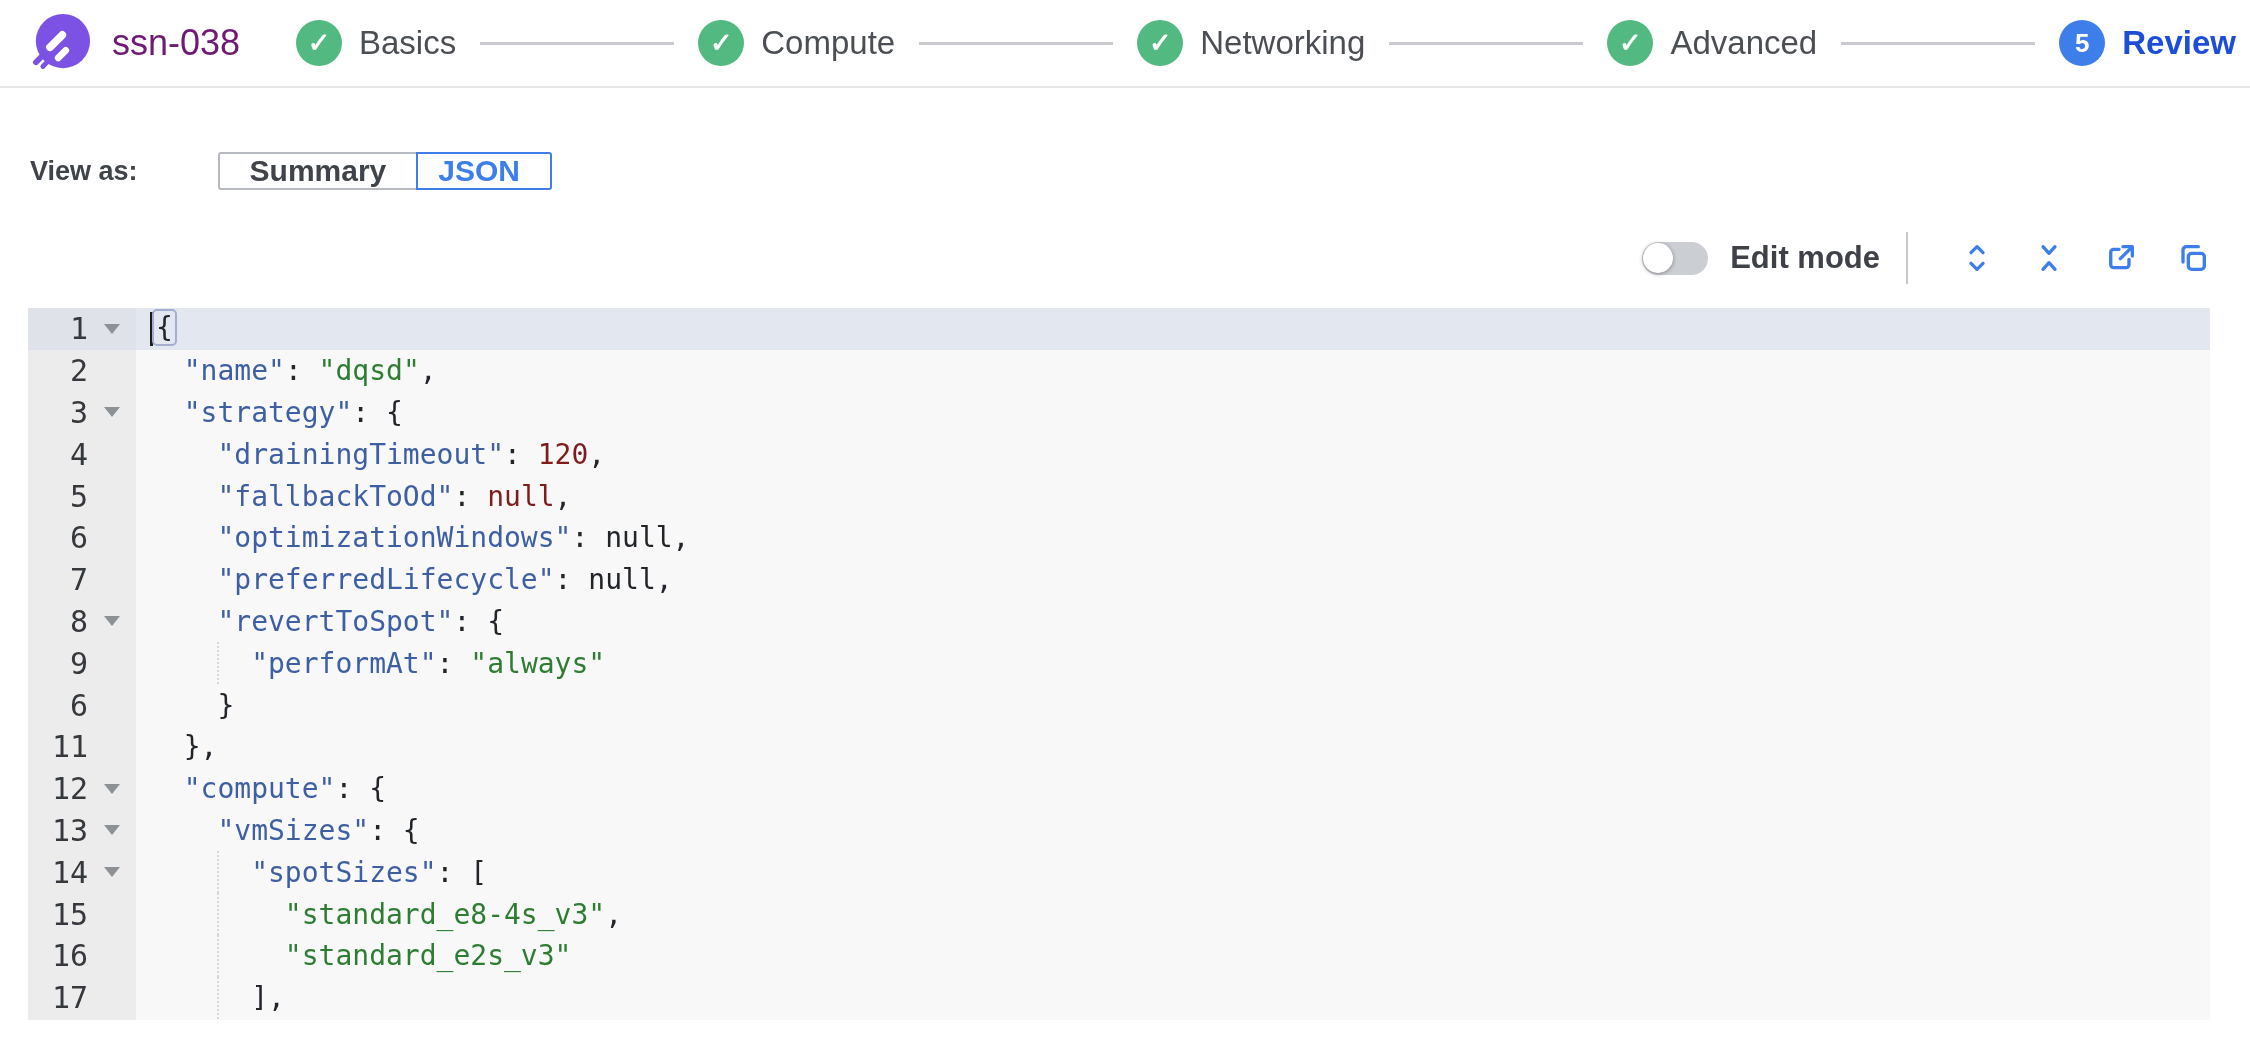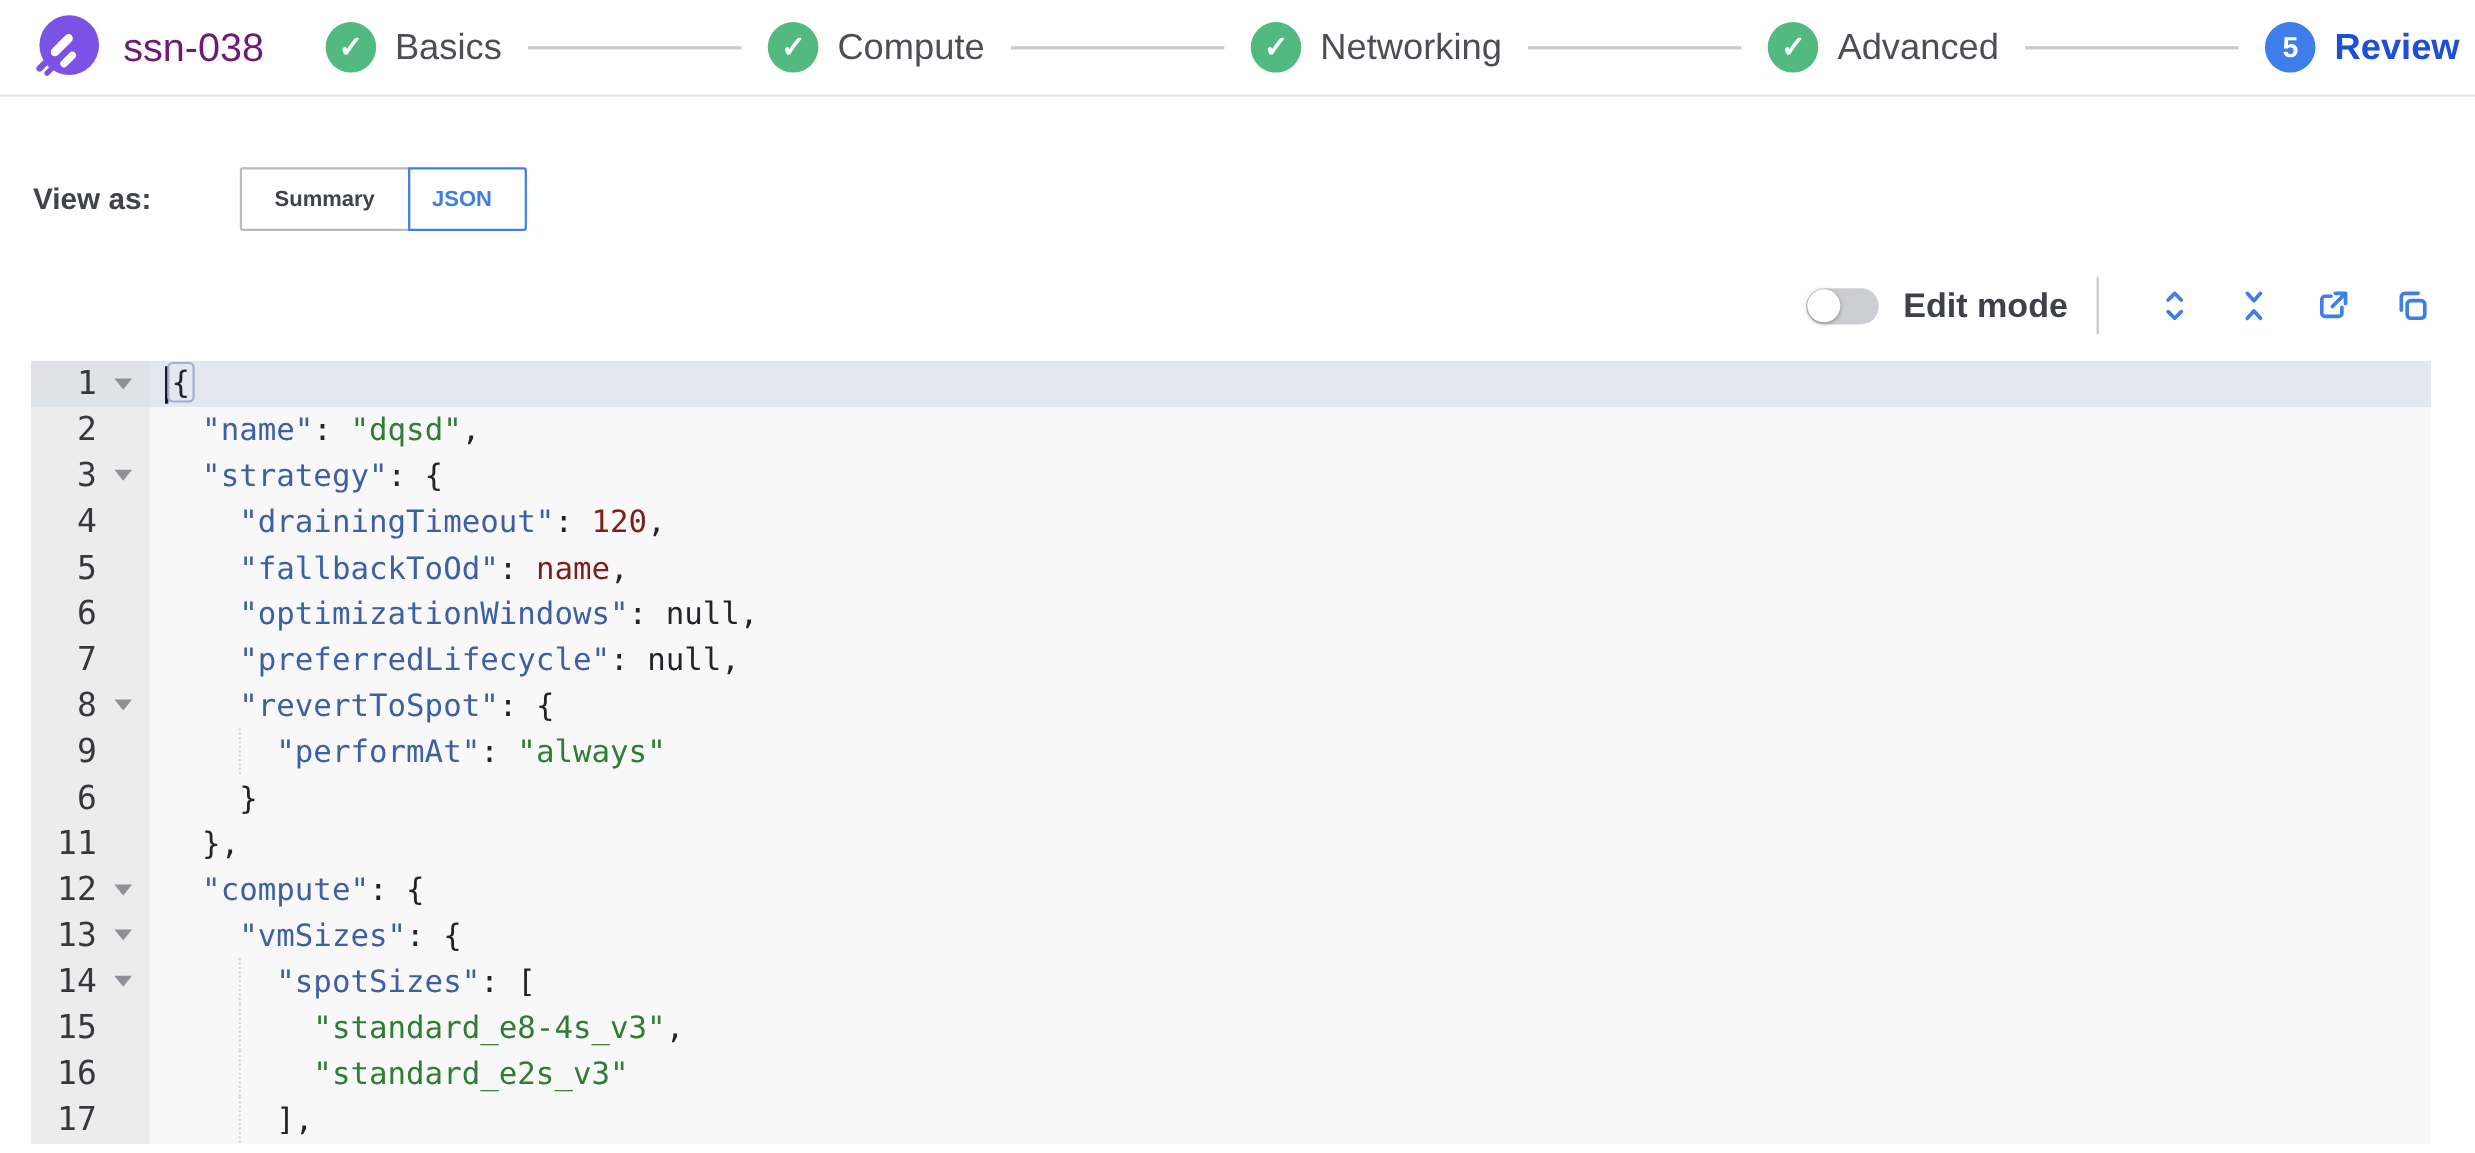--- a/index.html
+++ b/index.html
@@ -22,22 +22,22 @@
   .step-check { color:#fff; font-size:27px; font-weight:bold; line-height:1; }
   .step-num { color:#fff; font-size:26px; font-weight:bold; }
   .step-label { font-size:33px; color:#4b4f54; margin-left:17px; white-space:nowrap; }
   .step.current .step-label { color:#1d4ed8; font-weight:bold; }
   .conn { flex:1; height:3px; background:#c9cbce; margin:0 24px; min-width:40px; }
 
   
   .viewas-row { display:flex; align-items:center; margin:64px 0 0 30px;gap:36px; }
   .viewas-label { font-size:27px; font-weight:bold; color:#3f434a; }
   .seg { display:flex; margin-left:44px; }
-  .seg-btn { height:58px; padding:0 30px; display:flex; align-items:center; justify-content:center;
-             font-size:20px; font-weight:bold; background:#fff; cursor:pointer; }
+  .seg-btn { height:38px; padding:0 30px; display:flex; align-items:center; justify-content:center;
+             font-size:30px; font-weight:bold; background:#fff; cursor:pointer; }
   .seg-btn.plain { border:2px solid #b7babf; color:#3f434a; border-radius:3px 0 0 3px; }
   .seg-btn.selected { border:2px solid #3d7eea; color:#3d7eea; border-radius:0 3px 3px 0;
                       margin-left:-2px; position:relative; z-index:1;padding-left:20px; }
 
   
   .toolbar-row { display:flex; align-items:center; justify-content:flex-end; margin:42px 40px 0 0;
                  height:52px; }
   .toggle { width:66px; height:33px; border-radius:17px; background:#cbced3; position:relative;
             cursor:pointer; flex-shrink:0; }
   .knob { width:30px; height:30px; border-radius:50%; background:#fff; position:absolute; left:1px;
@@ -258,21 +258,21 @@
         <div class="grow">
           <span class="lnum">17</span>
           <span class="fold-slot"></span>
         </div>
       </div>
     <div class="code" id="code">
         <div class="cline active"><span><span class="cursor-bar"></span><span class="tk-pln brkhl">{</span></span></div>
         <div class="cline"><span>  <span class="tk-key">"name"</span><span class="tk-pln">: </span><span class="tk-str">"dqsd"</span><span class="tk-pln">,</span></span></div>
         <div class="cline"><span>  <span class="tk-key">"strategy"</span><span class="tk-pln">: {</span></span></div>
         <div class="cline"><span>    <span class="tk-key">"drainingTimeout"</span><span class="tk-pln">: </span><span class="tk-num">120</span><span class="tk-pln">,</span></span></div>
-        <div class="cline"><span>    <span class="tk-key">"fallbackToOd"</span><span class="tk-pln">: </span><span class="tk-num">name</span><span class="tk-pln">,</span></span></div>
+        <div class="cline"><span>    <span class="tk-key">"fallbackToOd"</span><span class="tk-pln">: </span><span class="tk-num">null</span><span class="tk-pln">,</span></span></div>
         <div class="cline"><span>    <span class="tk-key">"optimizationWindows"</span><span class="tk-pln">: </span><span class="tk-pln">null,</span></span></div>
         <div class="cline"><span>    <span class="tk-key">"preferredLifecycle"</span><span class="tk-pln">: </span><span class="tk-pln">null,</span></span></div>
         <div class="cline"><span>    <span class="tk-key">"revertToSpot"</span><span class="tk-pln">: {</span></span></div>
         <div class="cline"><span class="guide" style="left: 81.44px;"></span><span>      <span class="tk-key">"performAt"</span><span class="tk-pln">: </span><span class="tk-str">"always"</span></span></div>
         <div class="cline"><span>    <span class="tk-pln">}</span></span></div>
         <div class="cline"><span>  <span class="tk-pln">},</span></span></div>
         <div class="cline"><span>  <span class="tk-key">"compute"</span><span class="tk-pln">: {</span></span></div>
         <div class="cline"><span>    <span class="tk-key">"vmSizes"</span><span class="tk-pln">: {</span></span></div>
         <div class="cline"><span class="guide" style="left: 81.44px;"></span><span>      <span class="tk-key">"spotSizes"</span><span class="tk-pln">: [</span></span></div>
         <div class="cline"><span class="guide" style="left: 81.44px;"></span><span>        <span class="tk-str">"standard_e8-4s_v3"</span><span class="tk-pln">,</span></span></div>

